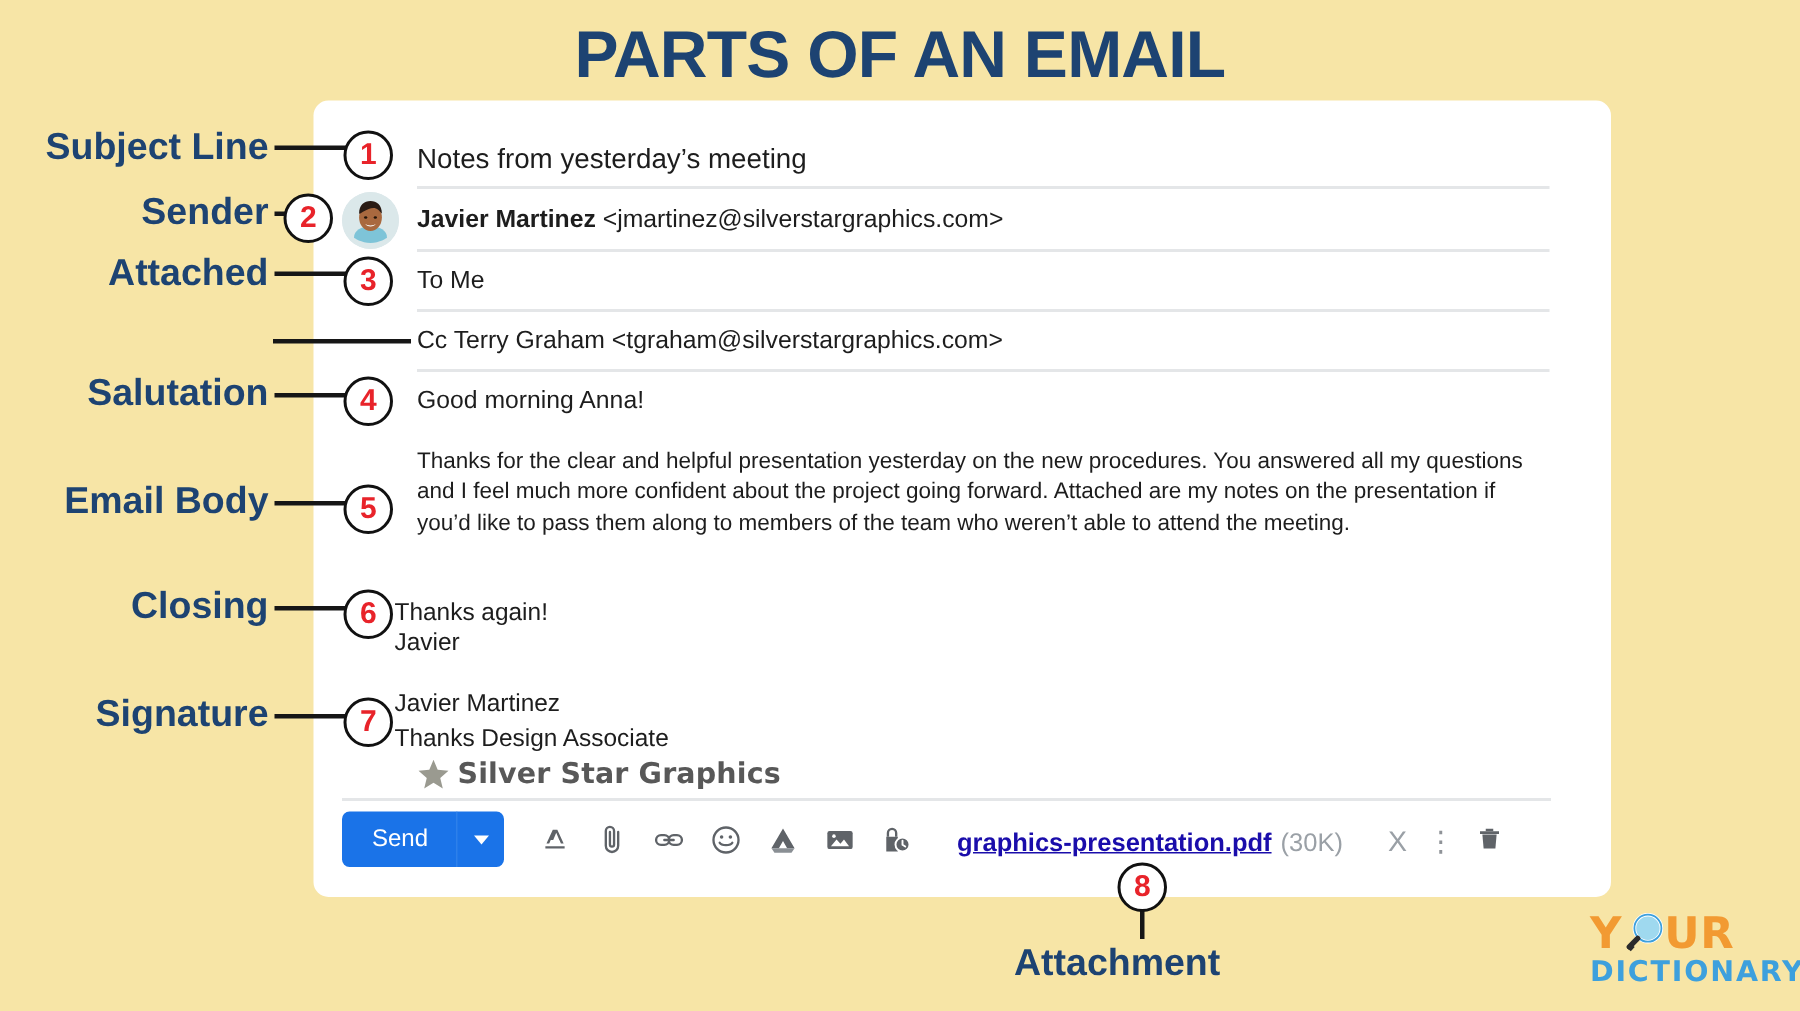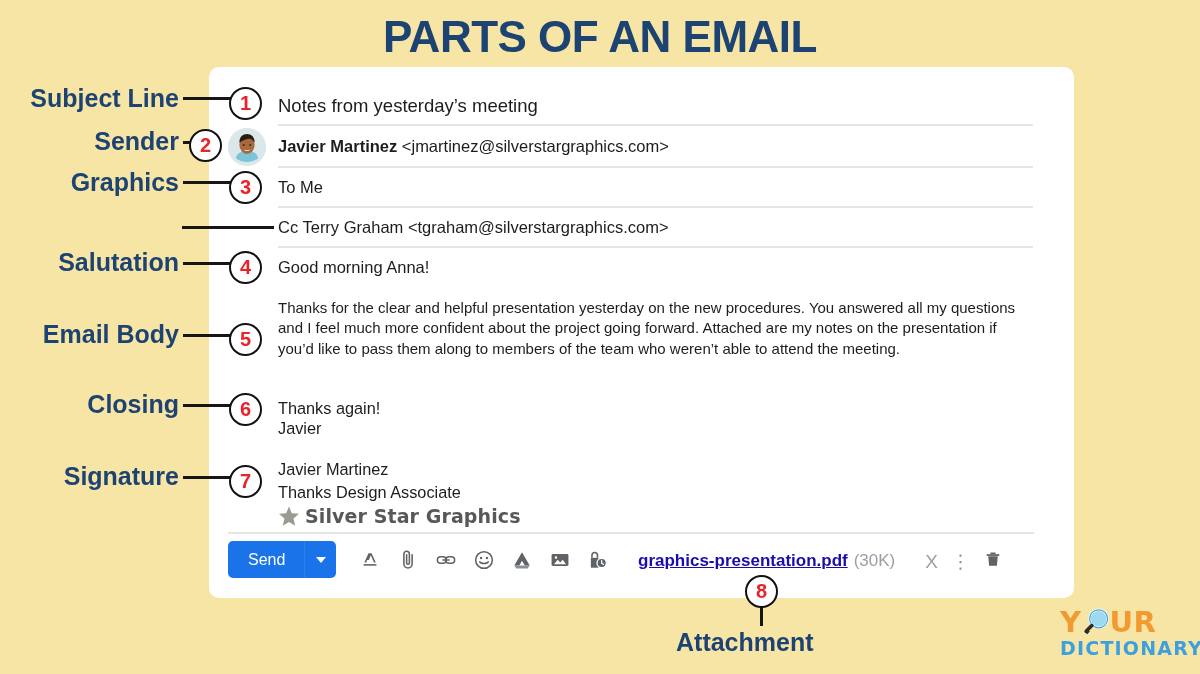--- a/index.html
+++ b/index.html
@@ -101,21 +101,21 @@
     left: 278px; top: 298px;
     width: 757px;
     font-size: 15px;
     line-height: 20.4px;
     color: #1d1d1d;
     font-family: "Liberation Sans", sans-serif;
   }
 
   .sigline {
     position: absolute;
-    left: 278px;
+    left: 263px;
     font-size: 16.3px;
     color: #1d1d1d;
     white-space: nowrap;
     font-family: "Liberation Sans", sans-serif;
   }
 
   .brand {
     position: absolute;
     left: 278px; top: 505px;
     display: flex;
@@ -351,21 +351,21 @@
   </div>
 
   <div class="label" style="left:14px; top:84px; width:165px;">Subject Line</div>
   <div class="leader" style="left:183px; top:97px; width:48px;"></div>
   <div class="numcircle" style="left:229px; top:87px;">1</div>
 
   <div class="label" style="left:14px; top:127px; width:165px;">Sender</div>
   <div class="leader" style="left:183px; top:141px; width:9px;"></div>
   <div class="numcircle" style="left:189px; top:129px;">2</div>
 
-  <div class="label" style="left:14px; top:168px; width:165px;">Graphics</div>
+  <div class="label" style="left:14px; top:168px; width:165px;">Attached</div>
   <div class="leader" style="left:183px; top:181px; width:48px;"></div>
   <div class="numcircle" style="left:229px; top:171px;">3</div>
 
   <div class="leader" style="left:182px; top:226px; width:92px;"></div>
 
   <div class="label" style="left:14px; top:248px; width:165px;">Salutation</div>
   <div class="leader" style="left:183px; top:262px; width:48px;"></div>
   <div class="numcircle" style="left:229px; top:251px;">4</div>
 
   <div class="label" style="left:14px; top:320px; width:165px;">Email Body</div>

